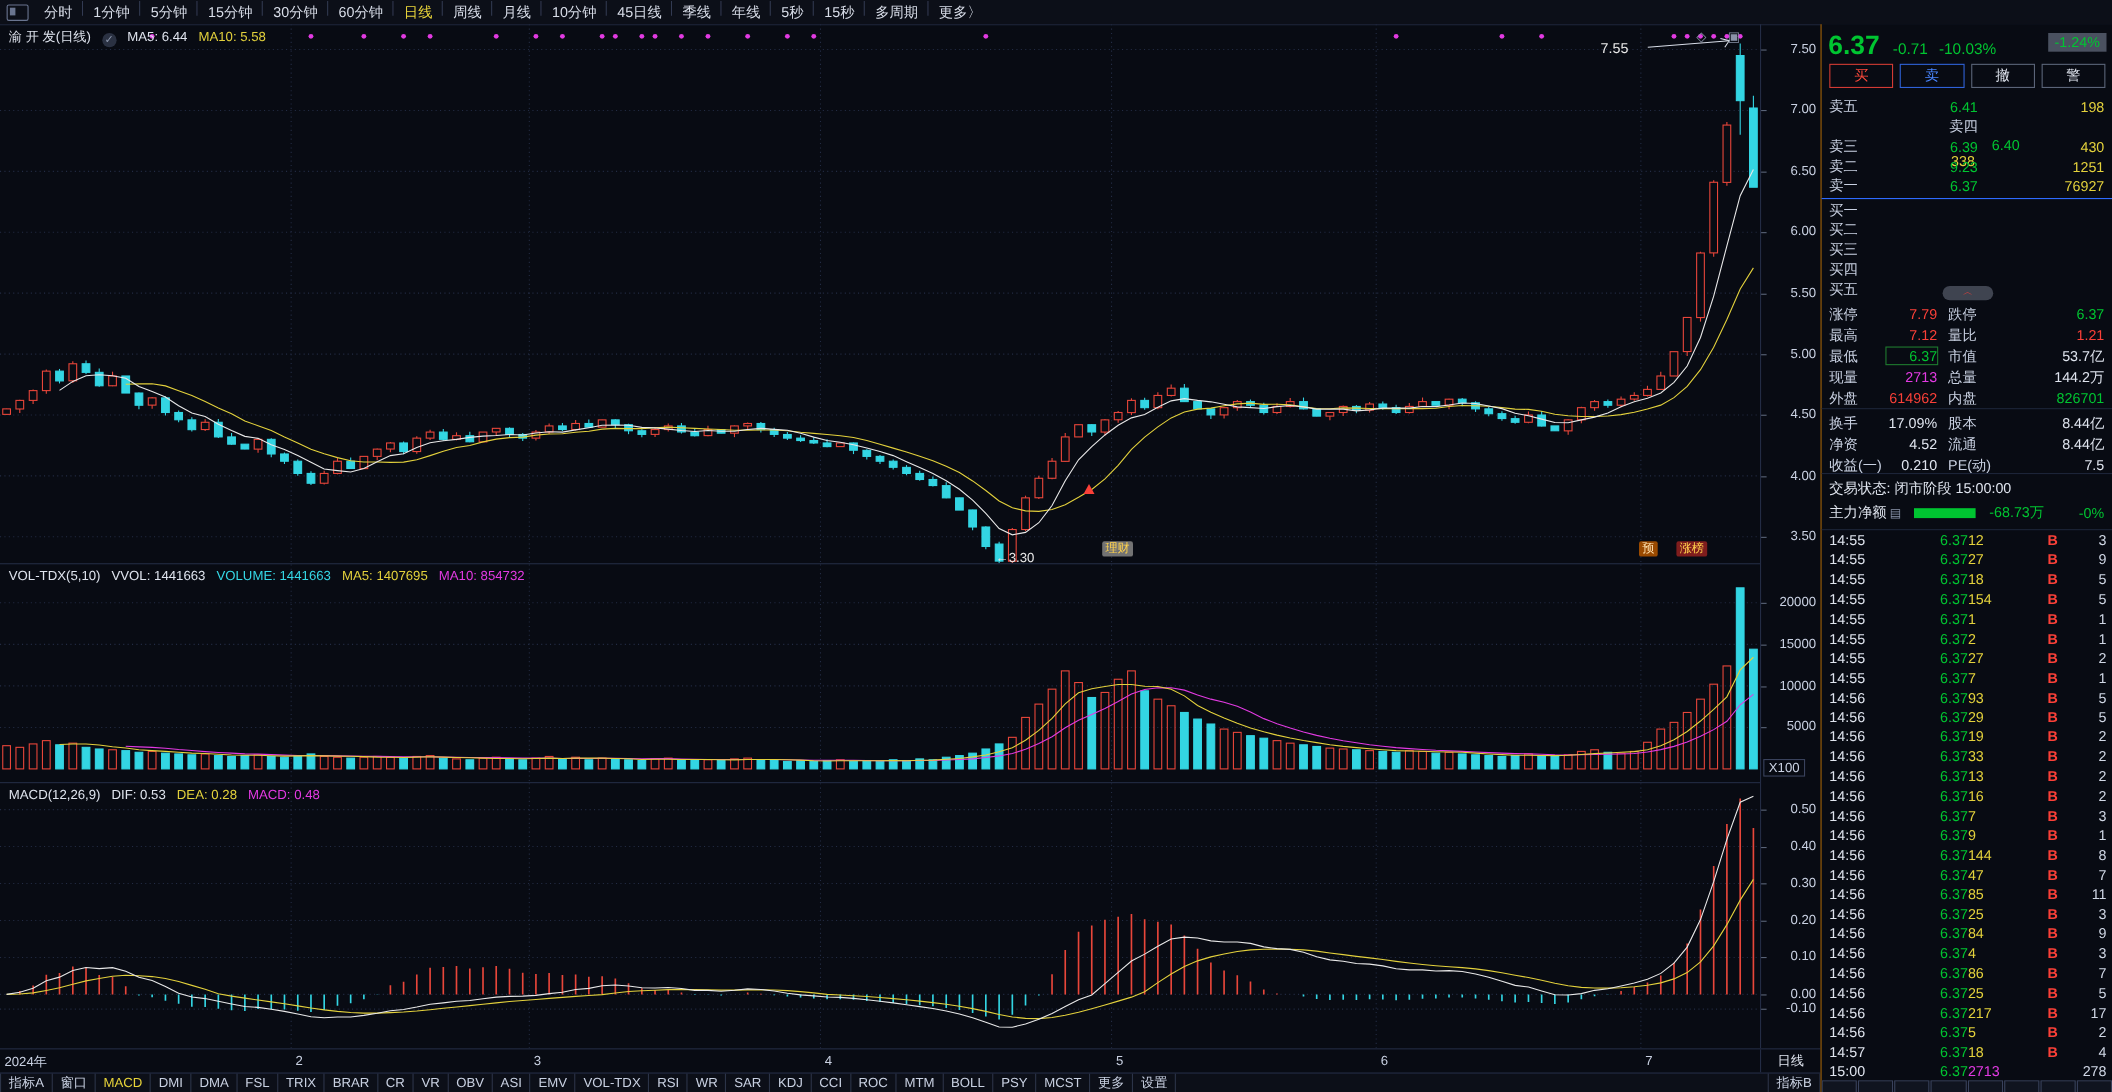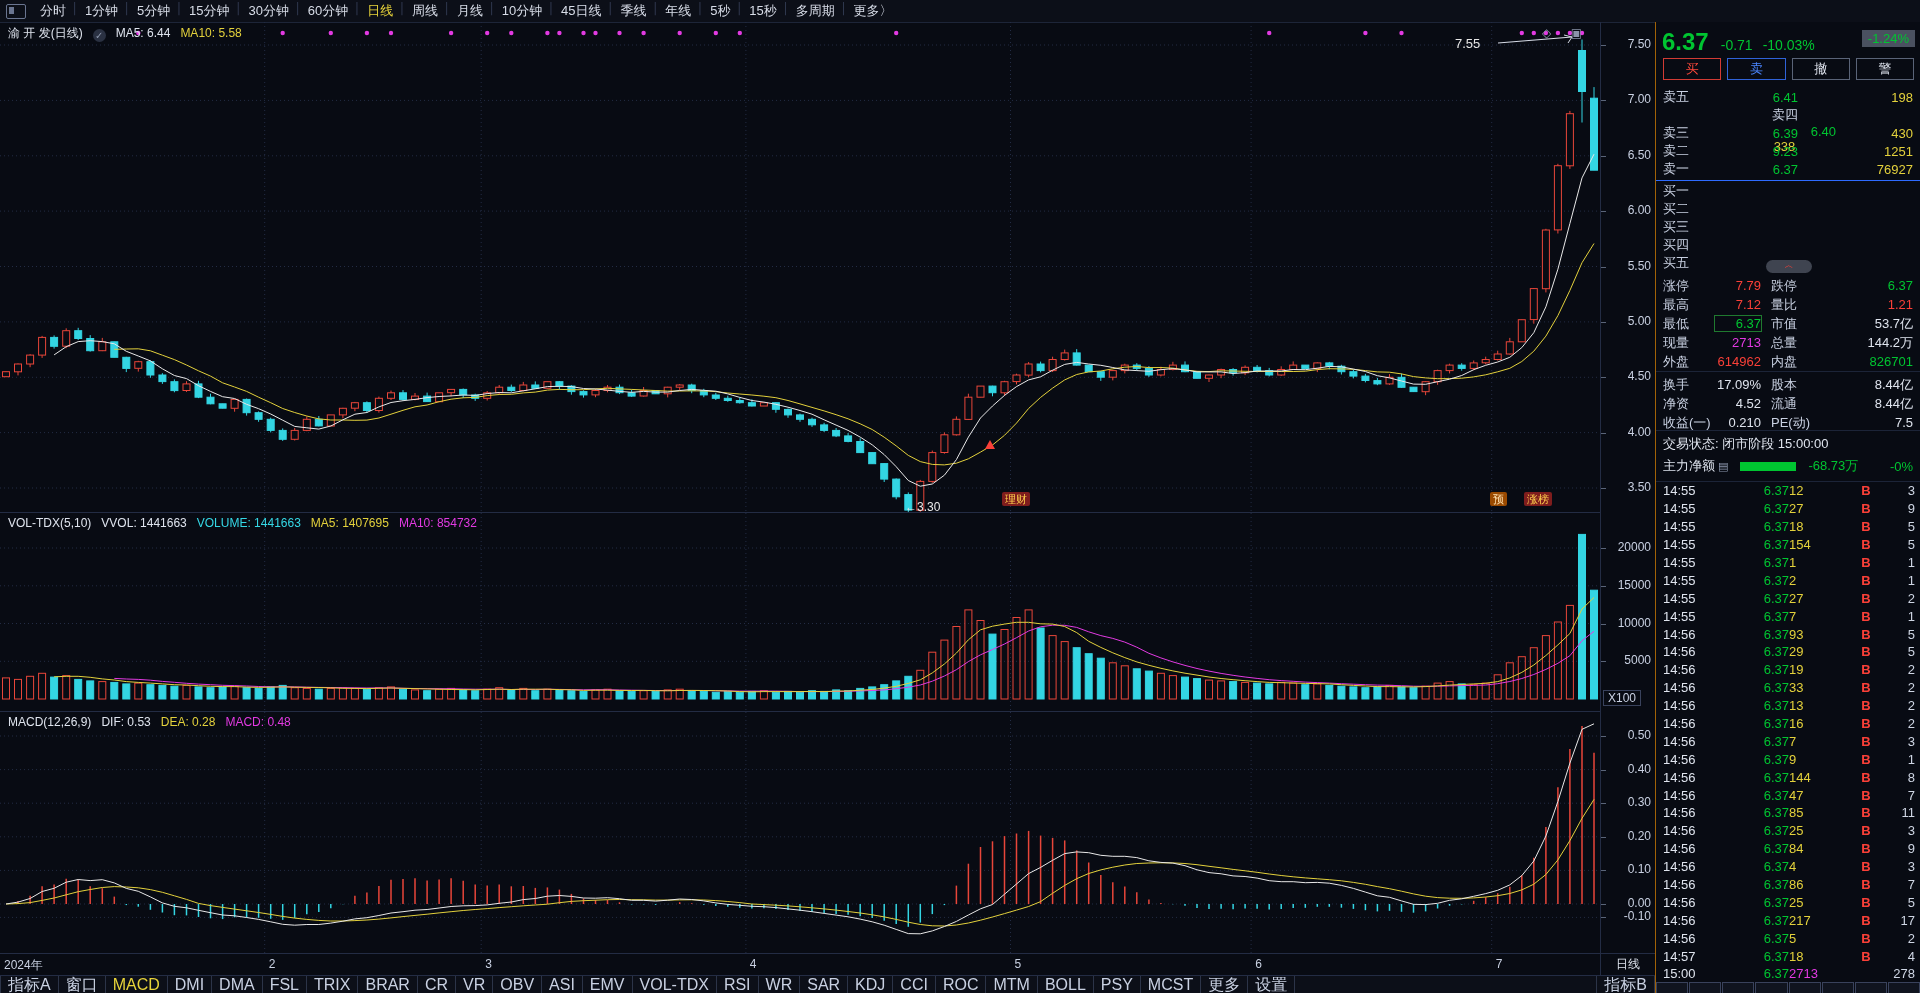--- a/index.html
+++ b/index.html
@@ -28,37 +28,37 @@
   #vol-pane{top:491px;height:198px;}
   #macd-pane{top:690px;height:241px;}
   .hdiv{position:absolute;left:0;width:1600px;height:1px;background:#232c44;}
   .pane-header{position:absolute;left:8px;top:3px;font-size:12px;white-space:nowrap;z-index:5;}
   .pane-header span{margin-right:10px;}
   .h-white{color:#dfe4ee;} .h-yellow{color:#e3d13c;} .h-magenta{color:#e23ae2;} .h-cyan{color:#35d8e6;}
   .check-icon{display:inline-block;width:13px;height:13px;border-radius:50%;background:#2a3142;
               color:#8d97ad;font-size:10px;line-height:13px;text-align:center;margin-right:8px;vertical-align:-2px;}
   .corner-icons{position:absolute;right:10px;top:4px;color:#8a93a8;font-size:12px;letter-spacing:8px;z-index:5;}
   .badge{position:absolute;font-size:11px;line-height:14px;padding:0 3px;border-radius:2px;z-index:6;white-space:nowrap;}
-  #badge-licai{left:1002px;top:470px;background:#7f1d1d;color:#ffd24d;}
+  #badge-licai{left:1002px;top:470px;background:#737373;color:#ffd24d;}
   #badge-yu{left:1490px;top:470px;background:#9a4a00;color:#ffe2b0;}
   #badge-zhangbang{left:1524px;top:470px;background:#7f1d1d;color:#ffd24d;}
   #buy-arrow{position:absolute;left:985px;top:418px;width:0;height:0;z-index:6;
              border-left:5px solid transparent;border-right:5px solid transparent;border-bottom:9px solid #fa4038;}
   
   #axis-strip{position:absolute;left:1600px;top:22px;width:55px;height:931px;border-left:1px solid #232c44;}
   .ax-label{position:absolute;right:5px;font-size:12px;color:#c9d1e2;white-space:nowrap;}
   .ax-tick{position:absolute;left:0;width:5px;height:1px;background:#5a6478;}
   #x100-box{position:absolute;left:2px;top:668px;border:1px solid #39425c;padding:0 4px;font-size:12px;color:#c9d1e2;}
   #xaxis-strip{position:absolute;left:0;top:953px;width:1655px;height:22px;border-top:1px solid #232c44;}
   .x-label{position:absolute;top:3px;font-size:12px;color:#c9d1e2;}
   #period-box{position:absolute;right:0;top:0;width:54px;height:21px;border-left:1px solid #232c44;
               text-align:center;line-height:21px;font-size:12px;color:#dfe4ee;}
   
   #bottom-bar{position:absolute;left:0;top:975px;width:1655px;height:18px;background:#0c0f18;
-              border-top:1px solid #232c44;display:flex;align-items:stretch;font-size:16px;}
+              border-top:1px solid #232c44;display:flex;align-items:stretch;font-size:12px;}
   .bb-item{padding:0 7px;line-height:17px;border-right:1px solid #2c3448;color:#c9d1e2;white-space:nowrap;}
   .bb-item:first-child{border-left:1px solid #2c3448;}
   .bb-item.sel{color:#e8d43a;}
   #bb-right{margin-left:auto;display:flex;flex-direction:column;}
   
   #right-panel{position:absolute;left:1655px;top:22px;width:265px;height:971px;border-left:1px solid #a16207;
                background:#080b13;}
   .c-red{color:#fa4038;} .c-green{color:#00c531;} .c-yellow{color:#e3d13c;}
   .c-magenta{color:#e23ae2;} .c-white{color:#dfe4ee;}
   #price-row{position:absolute;left:6px;top:6px;display:flex;align-items:baseline;}

